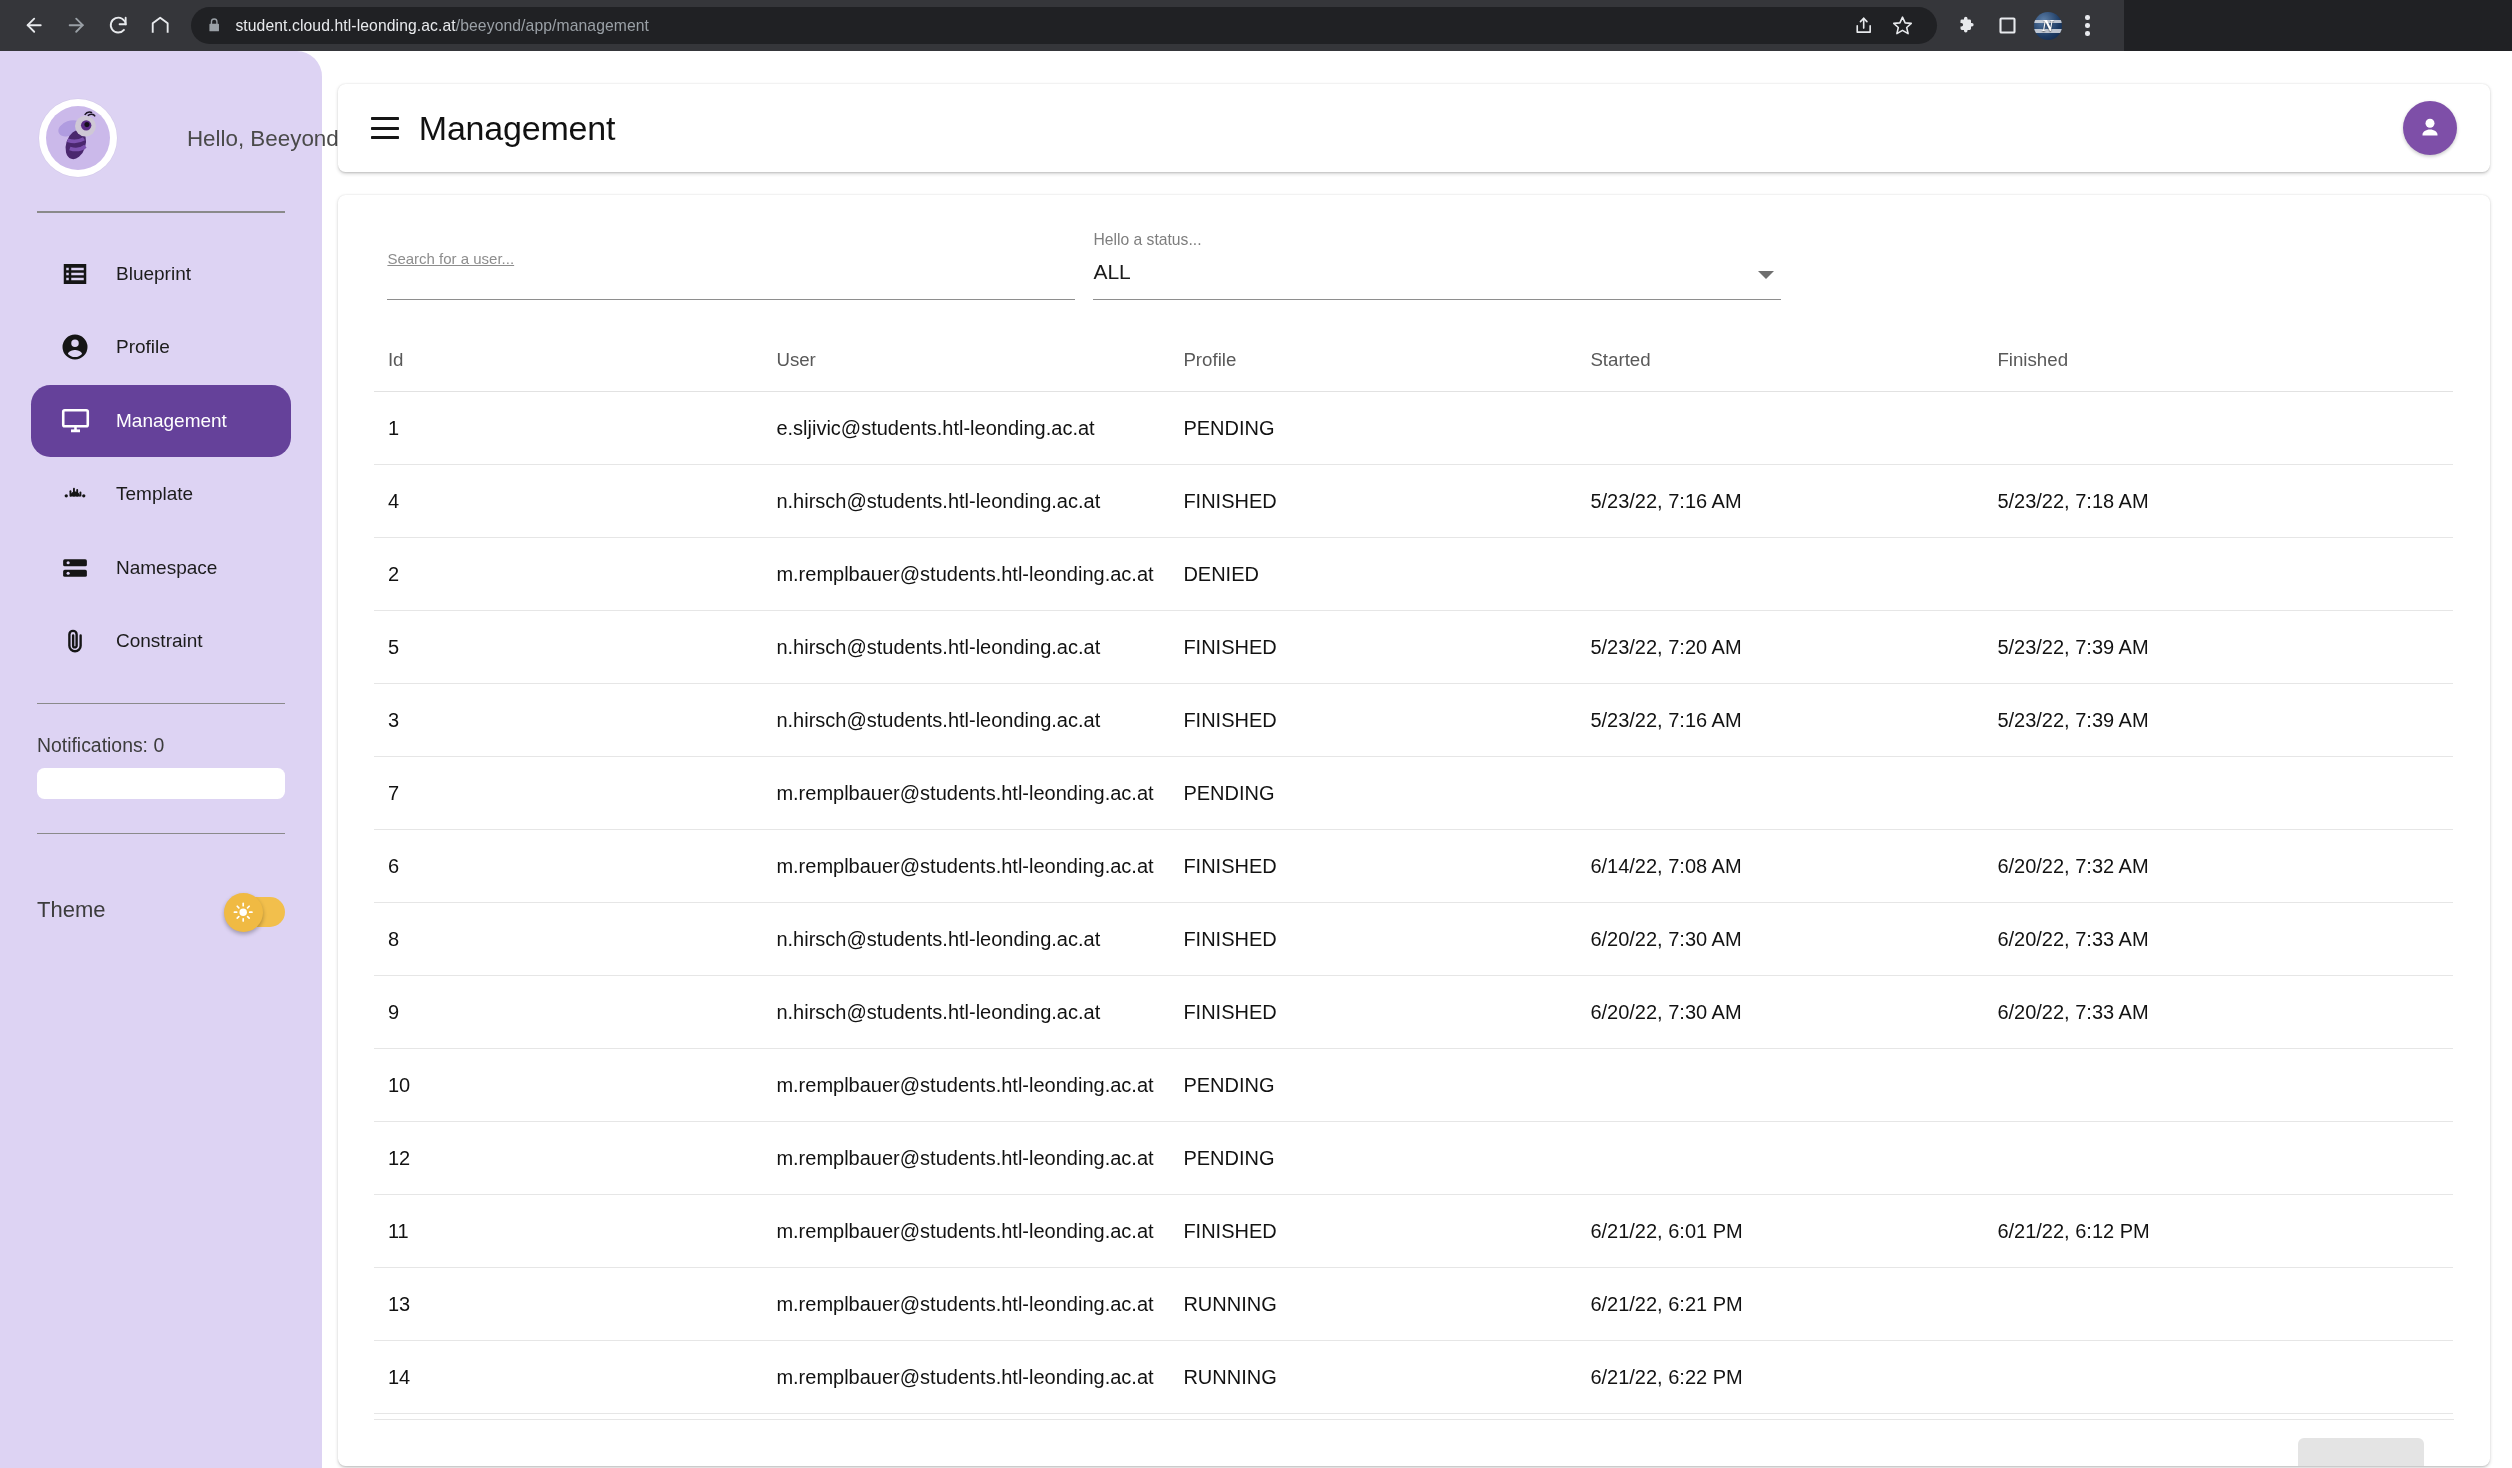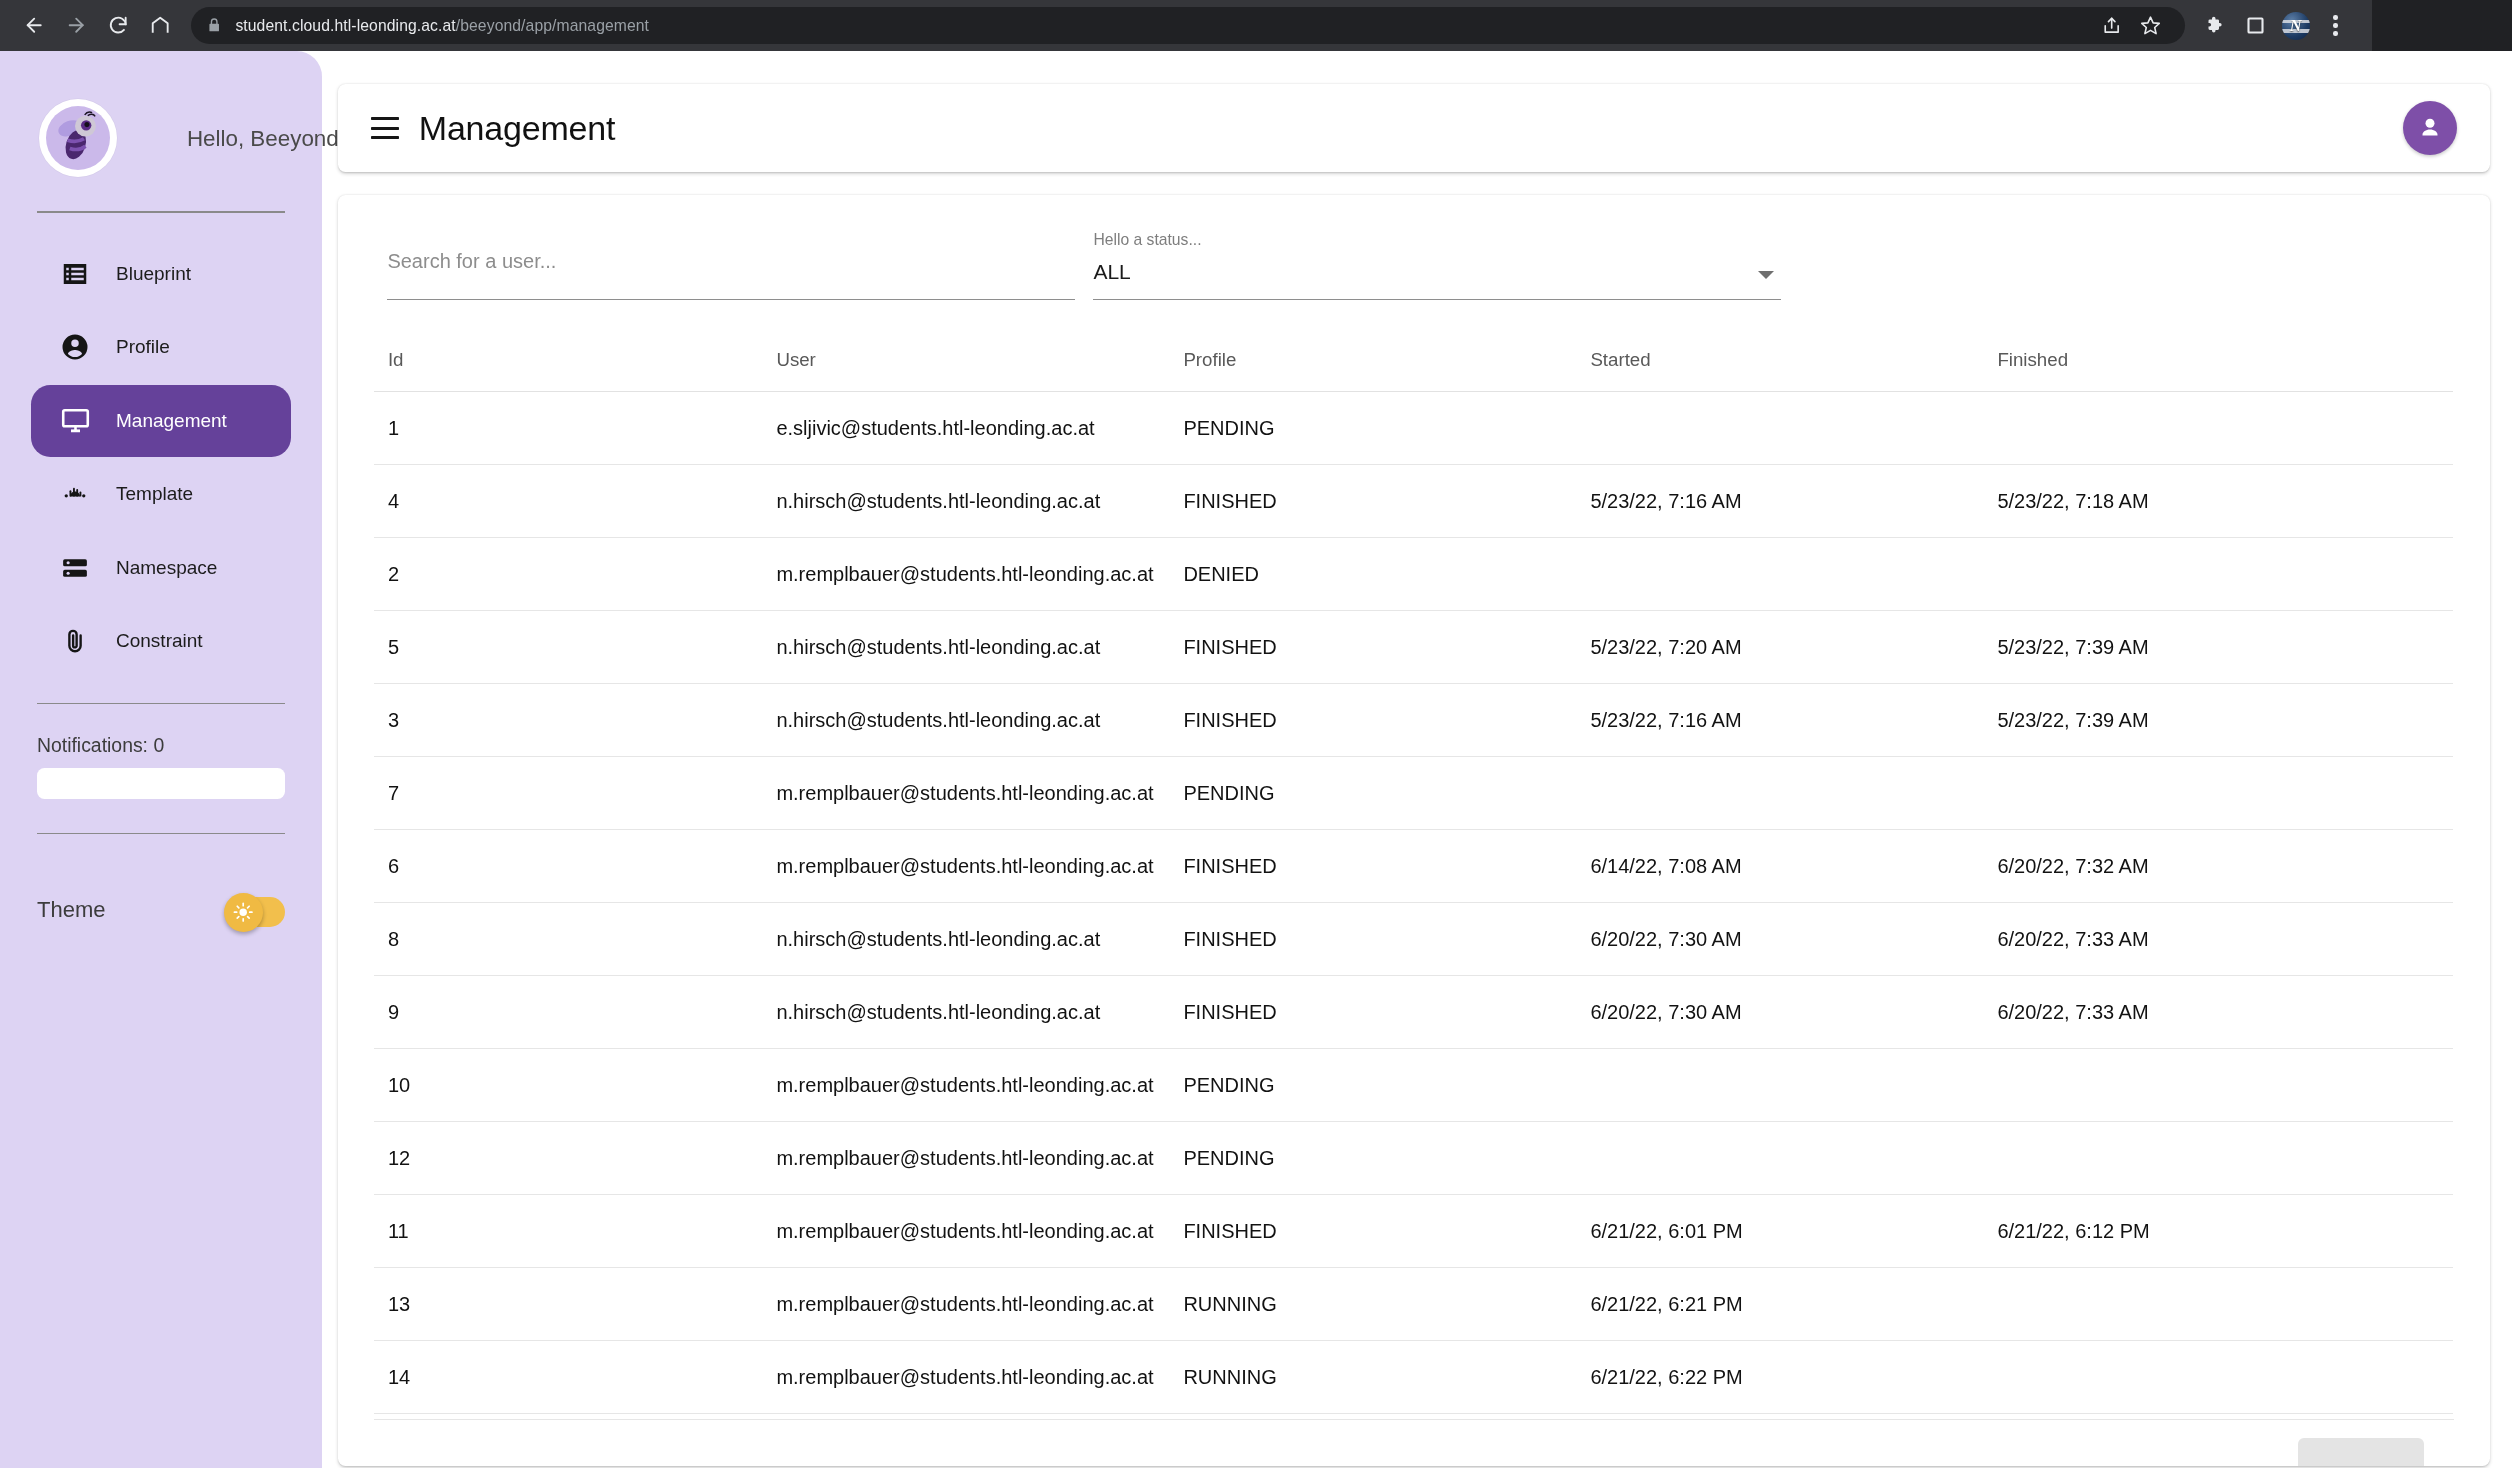--- a/index.html
+++ b/index.html
@@ -12,21 +12,21 @@
     height: 1468px;
     overflow: hidden;
     font-family: "Liberation Sans", sans-serif;
     -webkit-font-smoothing: antialiased;
   }
 
   
   .browser-bar {
     position: absolute;
     left: 0; top: 0;
-    width: 2372px;
+    width: 2124px;
     height: 51px;
     background: #35363a;
     display: flex;
     align-items: center;
     box-sizing: border-box;
     padding: 0 16.4px 0 13.5px;
     justify-content: space-between;
   }
   .nav-btn {
     width: 42px; height: 42px;
@@ -287,24 +287,25 @@
   .field { position: absolute; box-sizing: border-box; }
   .field .underline {
     position: absolute;
     left: 0; bottom: 0;
     height: 1.5px;
     background: #8e8e8e;
     width: 100%;
   }
   .field .fld-text {
     position: absolute;
-    left: 0; bottom: 27px;
-    font-size: 20px;
+    left: 0; bottom: 33px;
+    font-size: 15px;
     color: #8d8d8d;
     white-space: nowrap;
+    text-decoration: underline;
   }
   .field .fld-value {
     position: absolute;
     left: 0; bottom: 16.4px;
     font-size: 21px;
     color: #1b1b1b;
     white-space: nowrap;
   }
   .field .fld-float-label {
     position: absolute;

